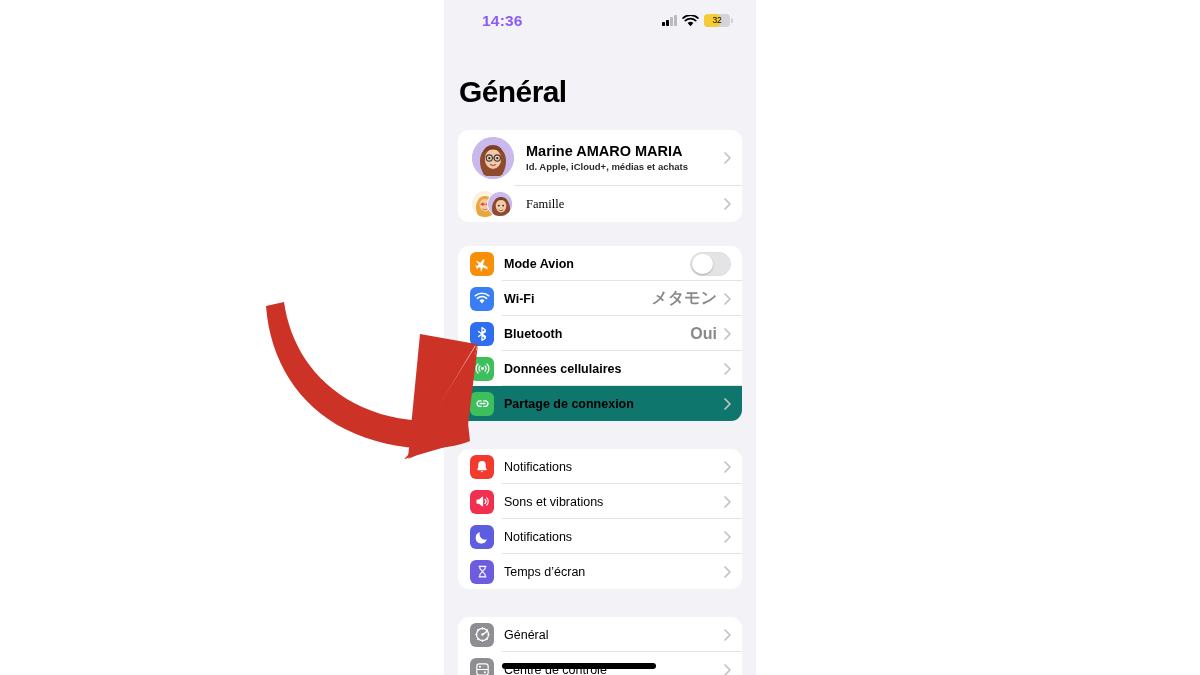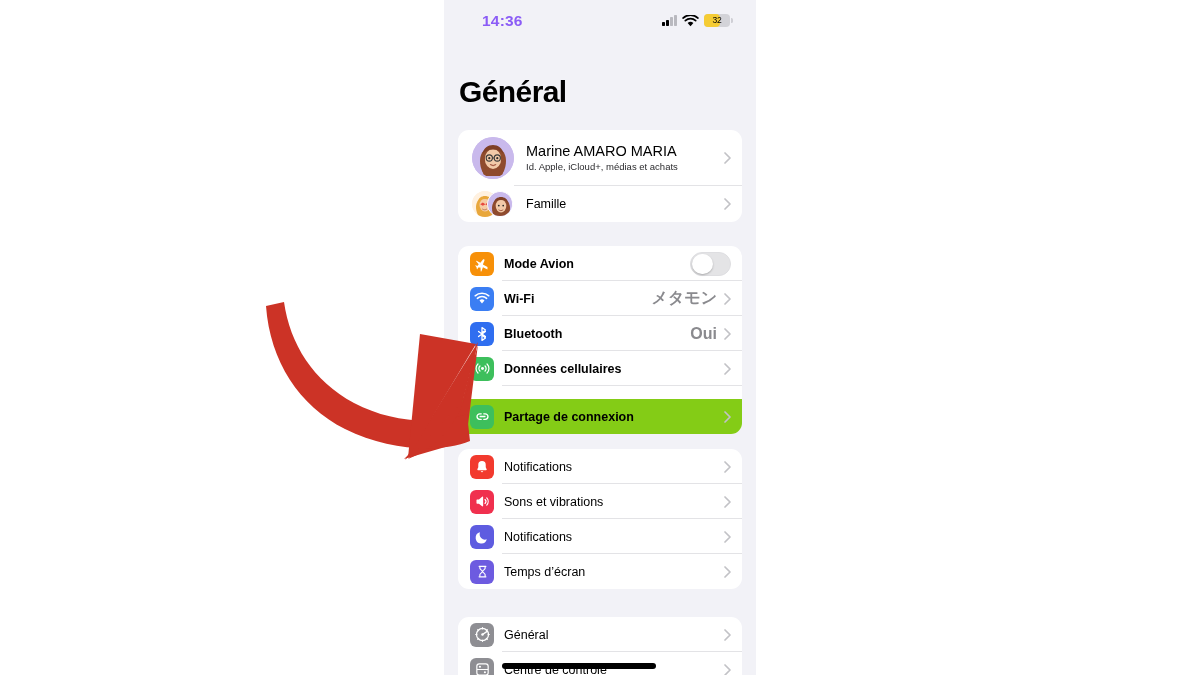--- a/index.html
+++ b/index.html
@@ -122,21 +122,21 @@
     overflow: hidden;
   }
   .row {
     position: relative;
     display: flex;
     align-items: center;
     height: 35px;
     padding-left: 12px;
     box-sizing: border-box;
   }
-  .row.pressed { background: #84cc16; margin-top: 13px; }
+  .row.pressed { background: #0f766e; }
   .row .sep {
     position: absolute;
     left: 44px; right: 0; bottom: 0;
     height: 0.8px;
     background: #E3E3E6;
   }
   .row:last-child .sep { display: none; }
 
   .appicon {
     width: 24px; height: 24px;
@@ -186,20 +186,21 @@
     border-radius: 50%;
     background: #fff;
     box-shadow: 0 1px 2px rgba(0,0,0,0.25);
   }
 
   
   #account-group { top: 130px; }
   #account-row {
     height: 56px;
     padding-left: 14px;
+    font-weight: bold;
   }
   #account-row .sep { left: 56px; }
   .memoji {
     width: 42px; height: 42px;
     border-radius: 50%;
     background: #C9B9EC;
     flex: 0 0 auto;
     margin-right: 12px;
     overflow: hidden;
     position: relative;
@@ -208,21 +209,21 @@
   .acct-name {
     font-size: 14.5px;
     color: #000;
     line-height: 18px;
   }
   .acct-sub {
     font-size: 9.5px;
     color: #2b2b2e;
     line-height: 14px;
   }
-  #family-row { height: 36px; padding-left: 14px; }
+  #family-row { height: 36px; padding-left: 14px; font-family: Liberation Serif, serif; }
   .family-pair {
     position: relative;
     width: 42px; height: 26px;
     flex: 0 0 auto;
     margin-right: 12px;
   }
   .family-pair .m {
     position: absolute;
     top: 0;
     width: 26px; height: 26px;

